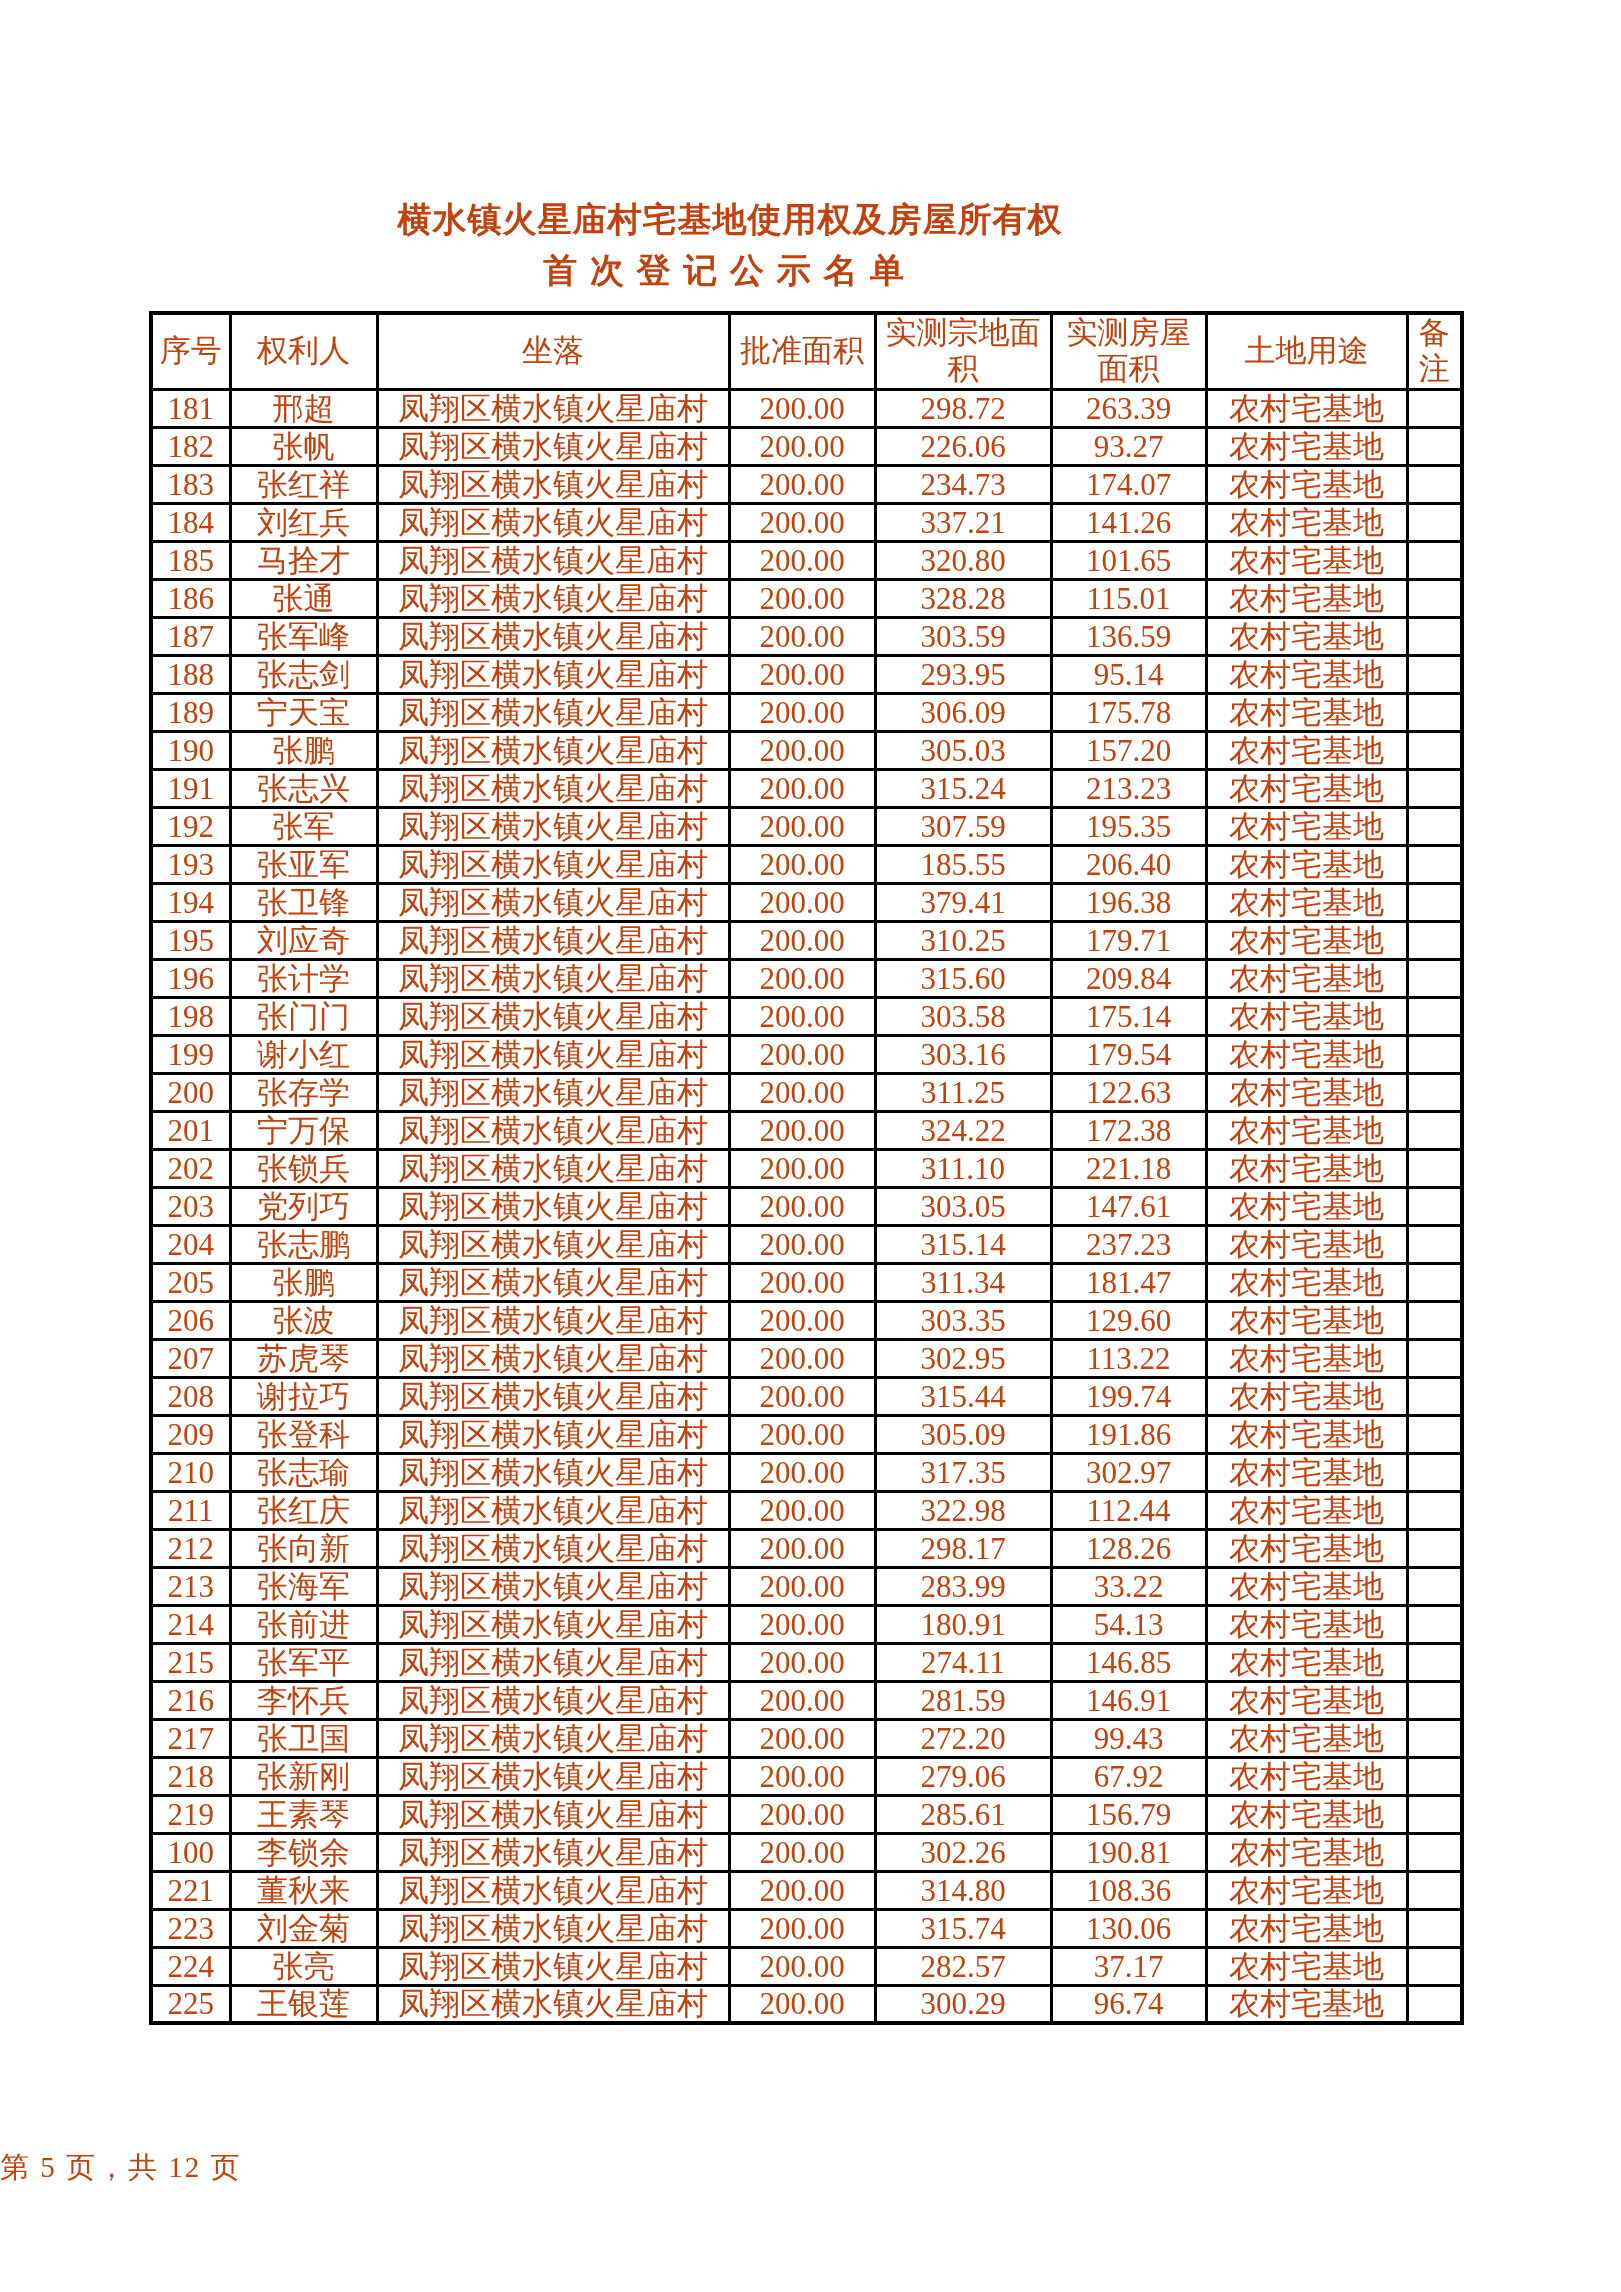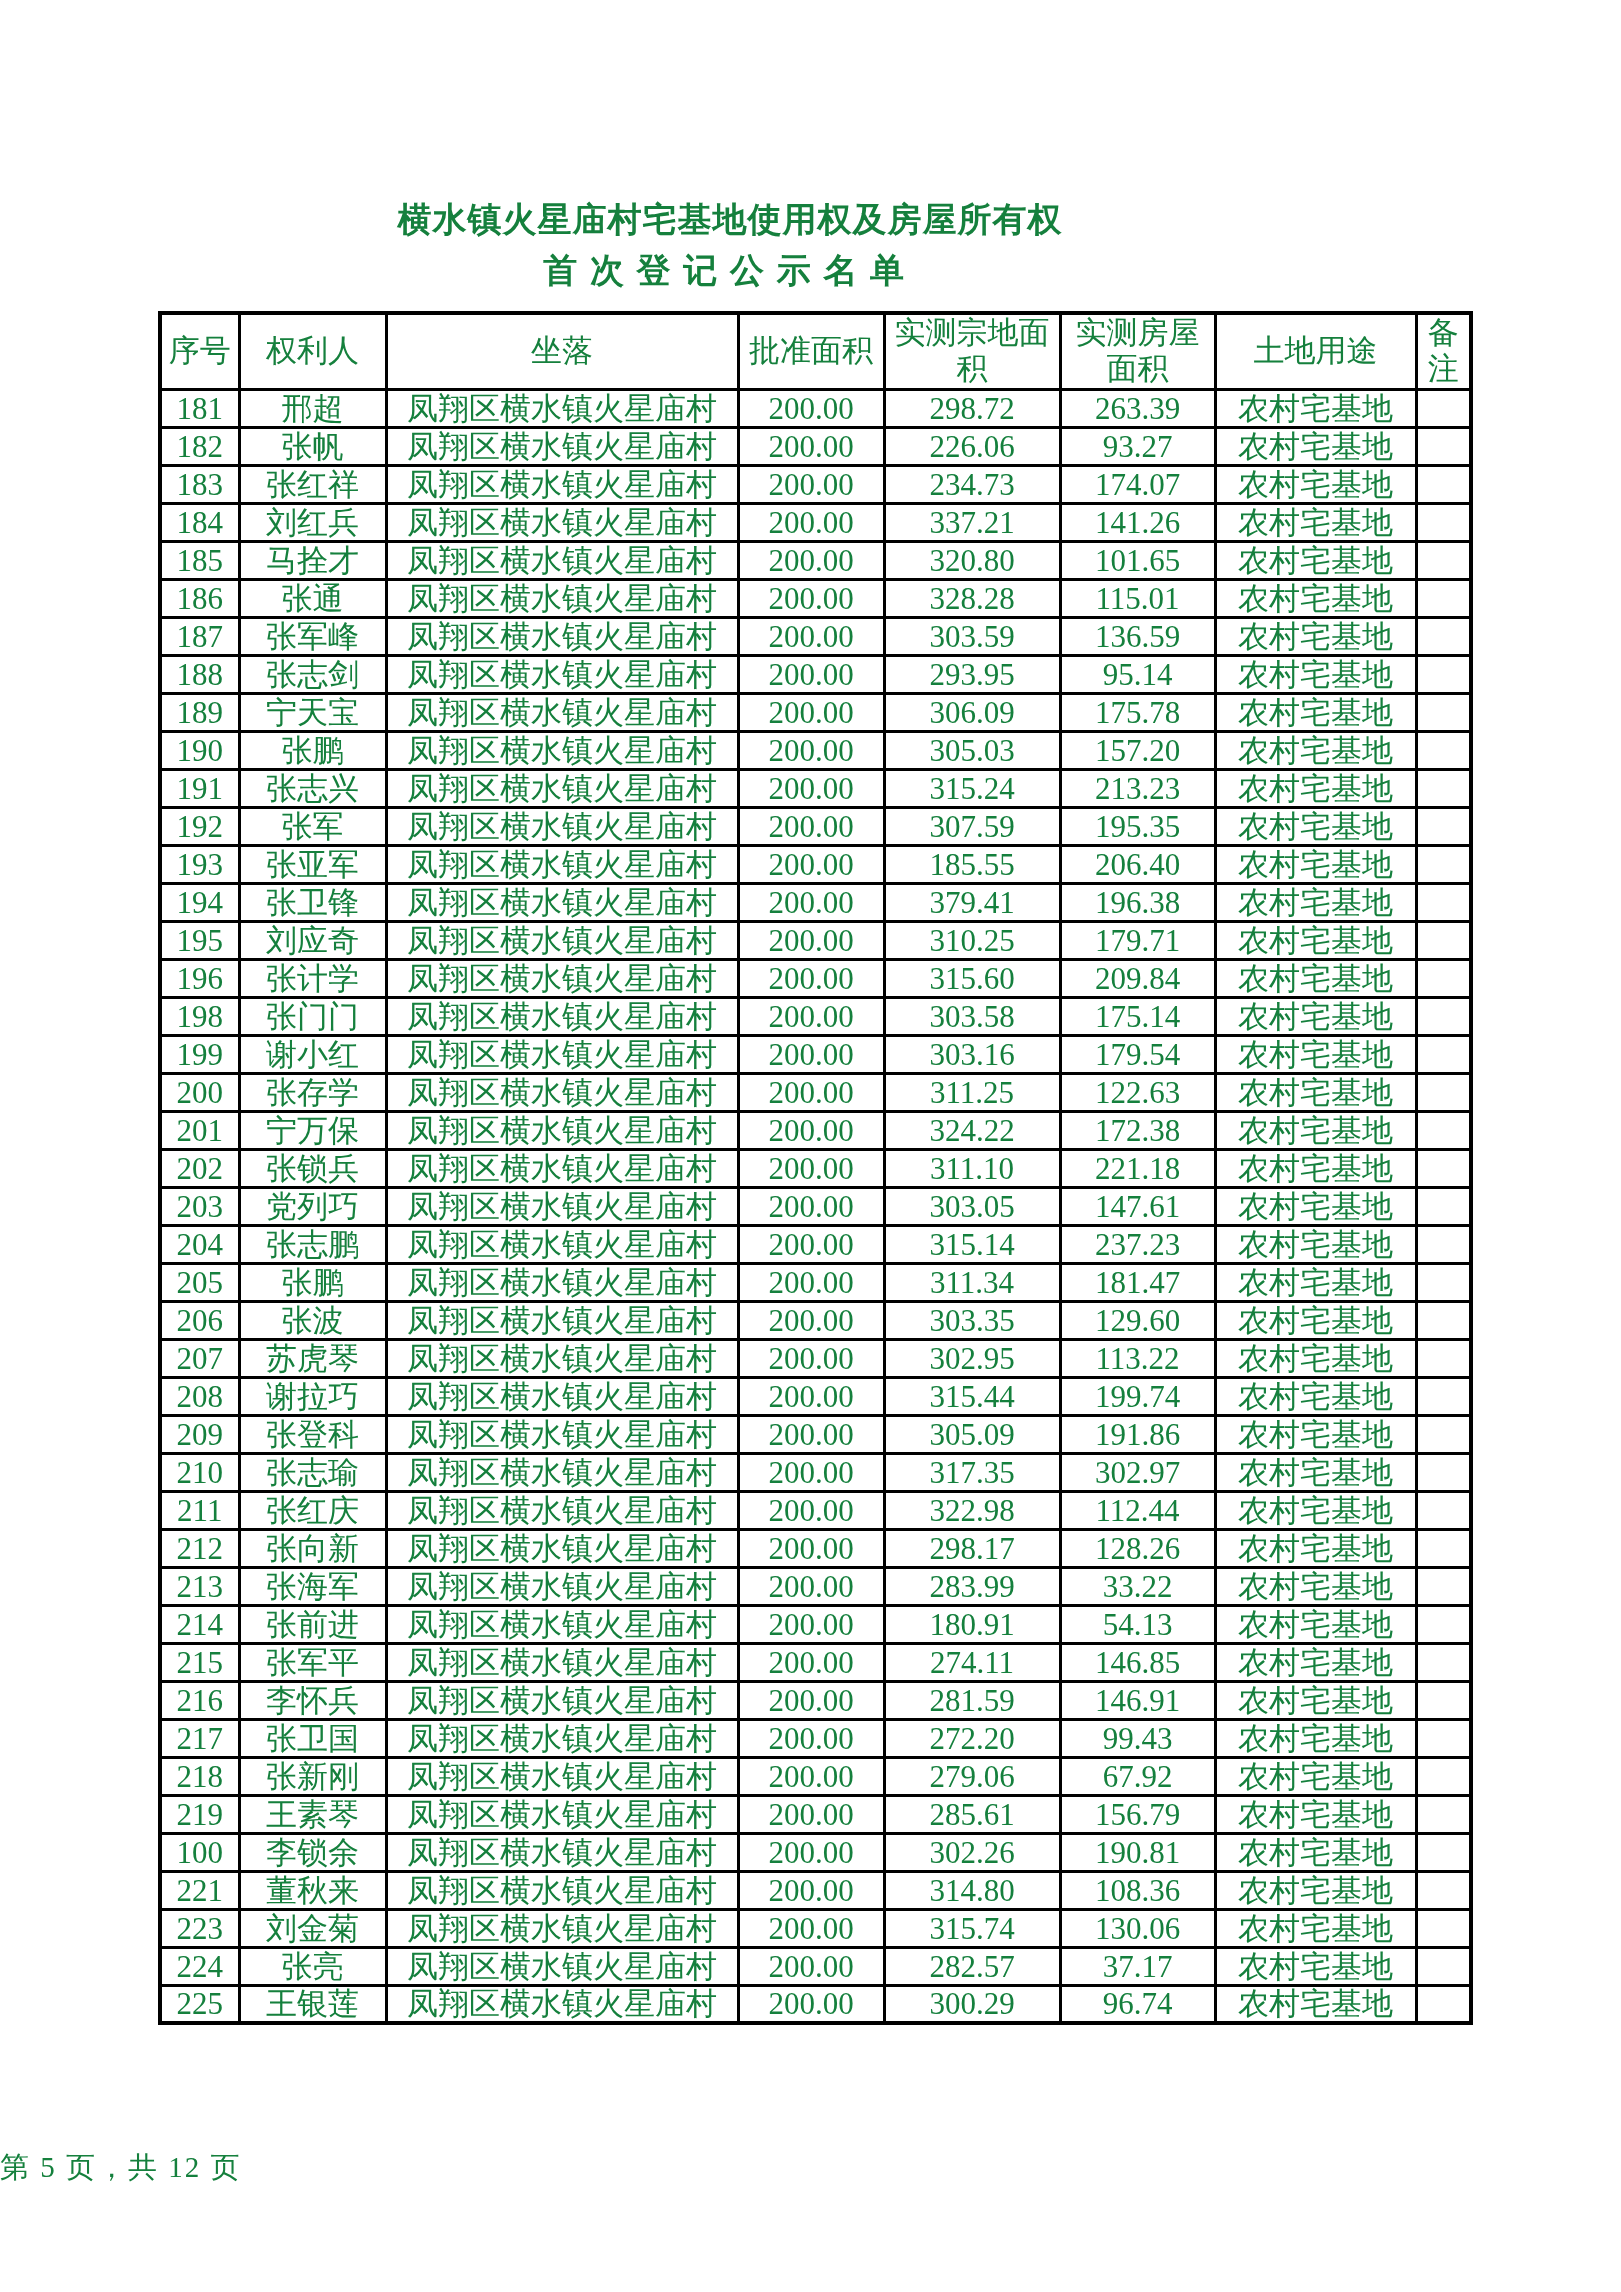--- a/index.html
+++ b/index.html
@@ -1,21 +1,21 @@
 <!DOCTYPE html>
 <html><head>
 <meta charset="utf-8">
 <style>
   html,body{margin:0;padding:0;background:#e8e8e8;}
   .page{
     position:relative;
     width:1621px;height:2293px;
     background:#ffffff;
     font-family:"Liberation Serif","DejaVu Serif",serif;
-    color:#15803d;
+    color:#c2410c;
     overflow:hidden;
   }
   .title-block{
     position:absolute;
     left:0;top:194px;width:1460px;
     text-align:center;
     font-family:"Liberation Sans","DejaVu Sans",sans-serif;
     font-weight:700;
   }
   .title-line1{
@@ -23,21 +23,21 @@
     line-height:51px;
     letter-spacing:1px;
   }
   .title-line2{
     font-size:34px;
     line-height:51px;
     letter-spacing:12.7px;
   }
   table.reg-table{
     position:absolute;
-    left:158px;top:311px;
+    left:149px;top:311px;
     width:1311px;
     border-collapse:collapse;
     table-layout:fixed;
     border:4.9px solid #000;
   }
   .reg-table th,.reg-table td{
     border:3.9px solid #000;
     text-align:center;
     vertical-align:middle;
     padding:0;

